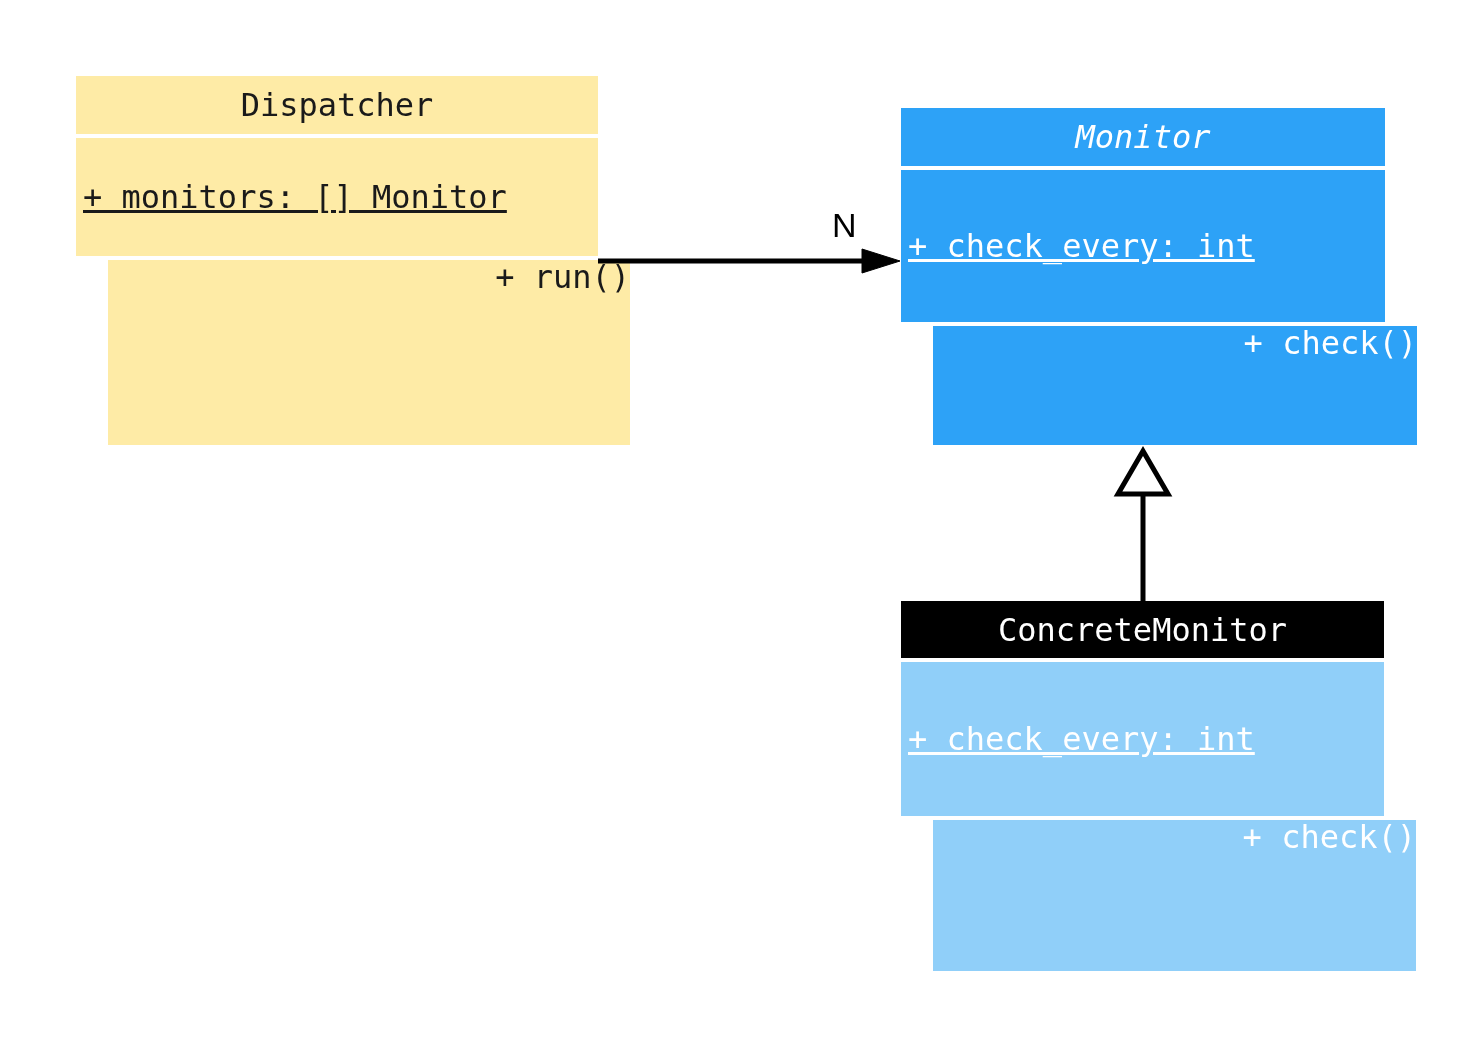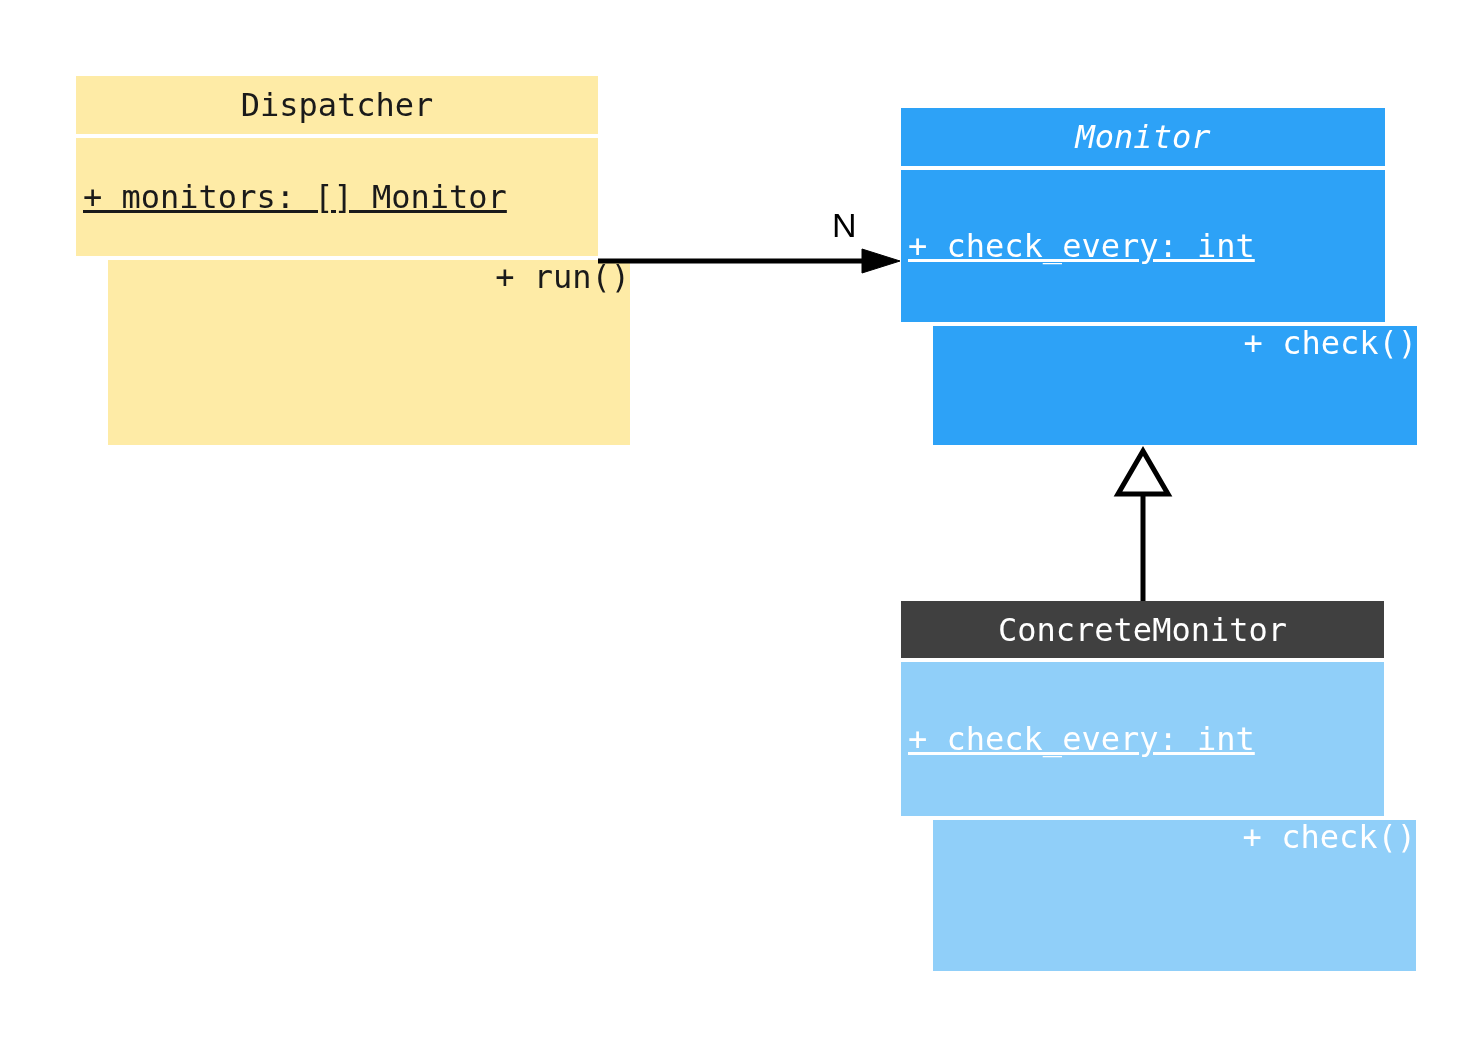--- a/index.html
+++ b/index.html
@@ -98,21 +98,21 @@
     <div class="compartment class-title italic" style="background-color: rgb(45, 162, 247); color: rgb(255, 255, 255);">Monitor</div>
     <div class="compartment attr-section" style="background-color: rgb(45, 162, 247); color: rgb(255, 255, 255);">
       <div>+ check_every: int</div>
     </div>
     <div class="compartment method-section" style="background-color: rgb(45, 162, 247); color: rgb(255, 255, 255);">
       <div>+ check()</div>
     </div>
   </div>
 
   <div class="uml-class" id="box-concrete">
-    <div class="compartment class-title" style="background-color: #404040; color: rgb(255, 255, 255);">ConcreteMonitor</div>
+    <div class="compartment class-title" style="background-color: #000000; color: rgb(255, 255, 255);">ConcreteMonitor</div>
     <div class="compartment attr-section" style="background-color: rgb(144, 207, 249); color: rgb(255, 255, 255);">
       <div>+ check_every: int</div>
     </div>
     <div class="compartment method-section" style="background-color: rgb(144, 207, 249); color: rgb(255, 255, 255);">
       <div>+ check()</div>
     </div>
   </div>
 
   <svg class="rel-layer" width="1463" height="1048" viewBox="0 0 1463 1048" xmlns="http://www.w3.org/2000/svg">
 

